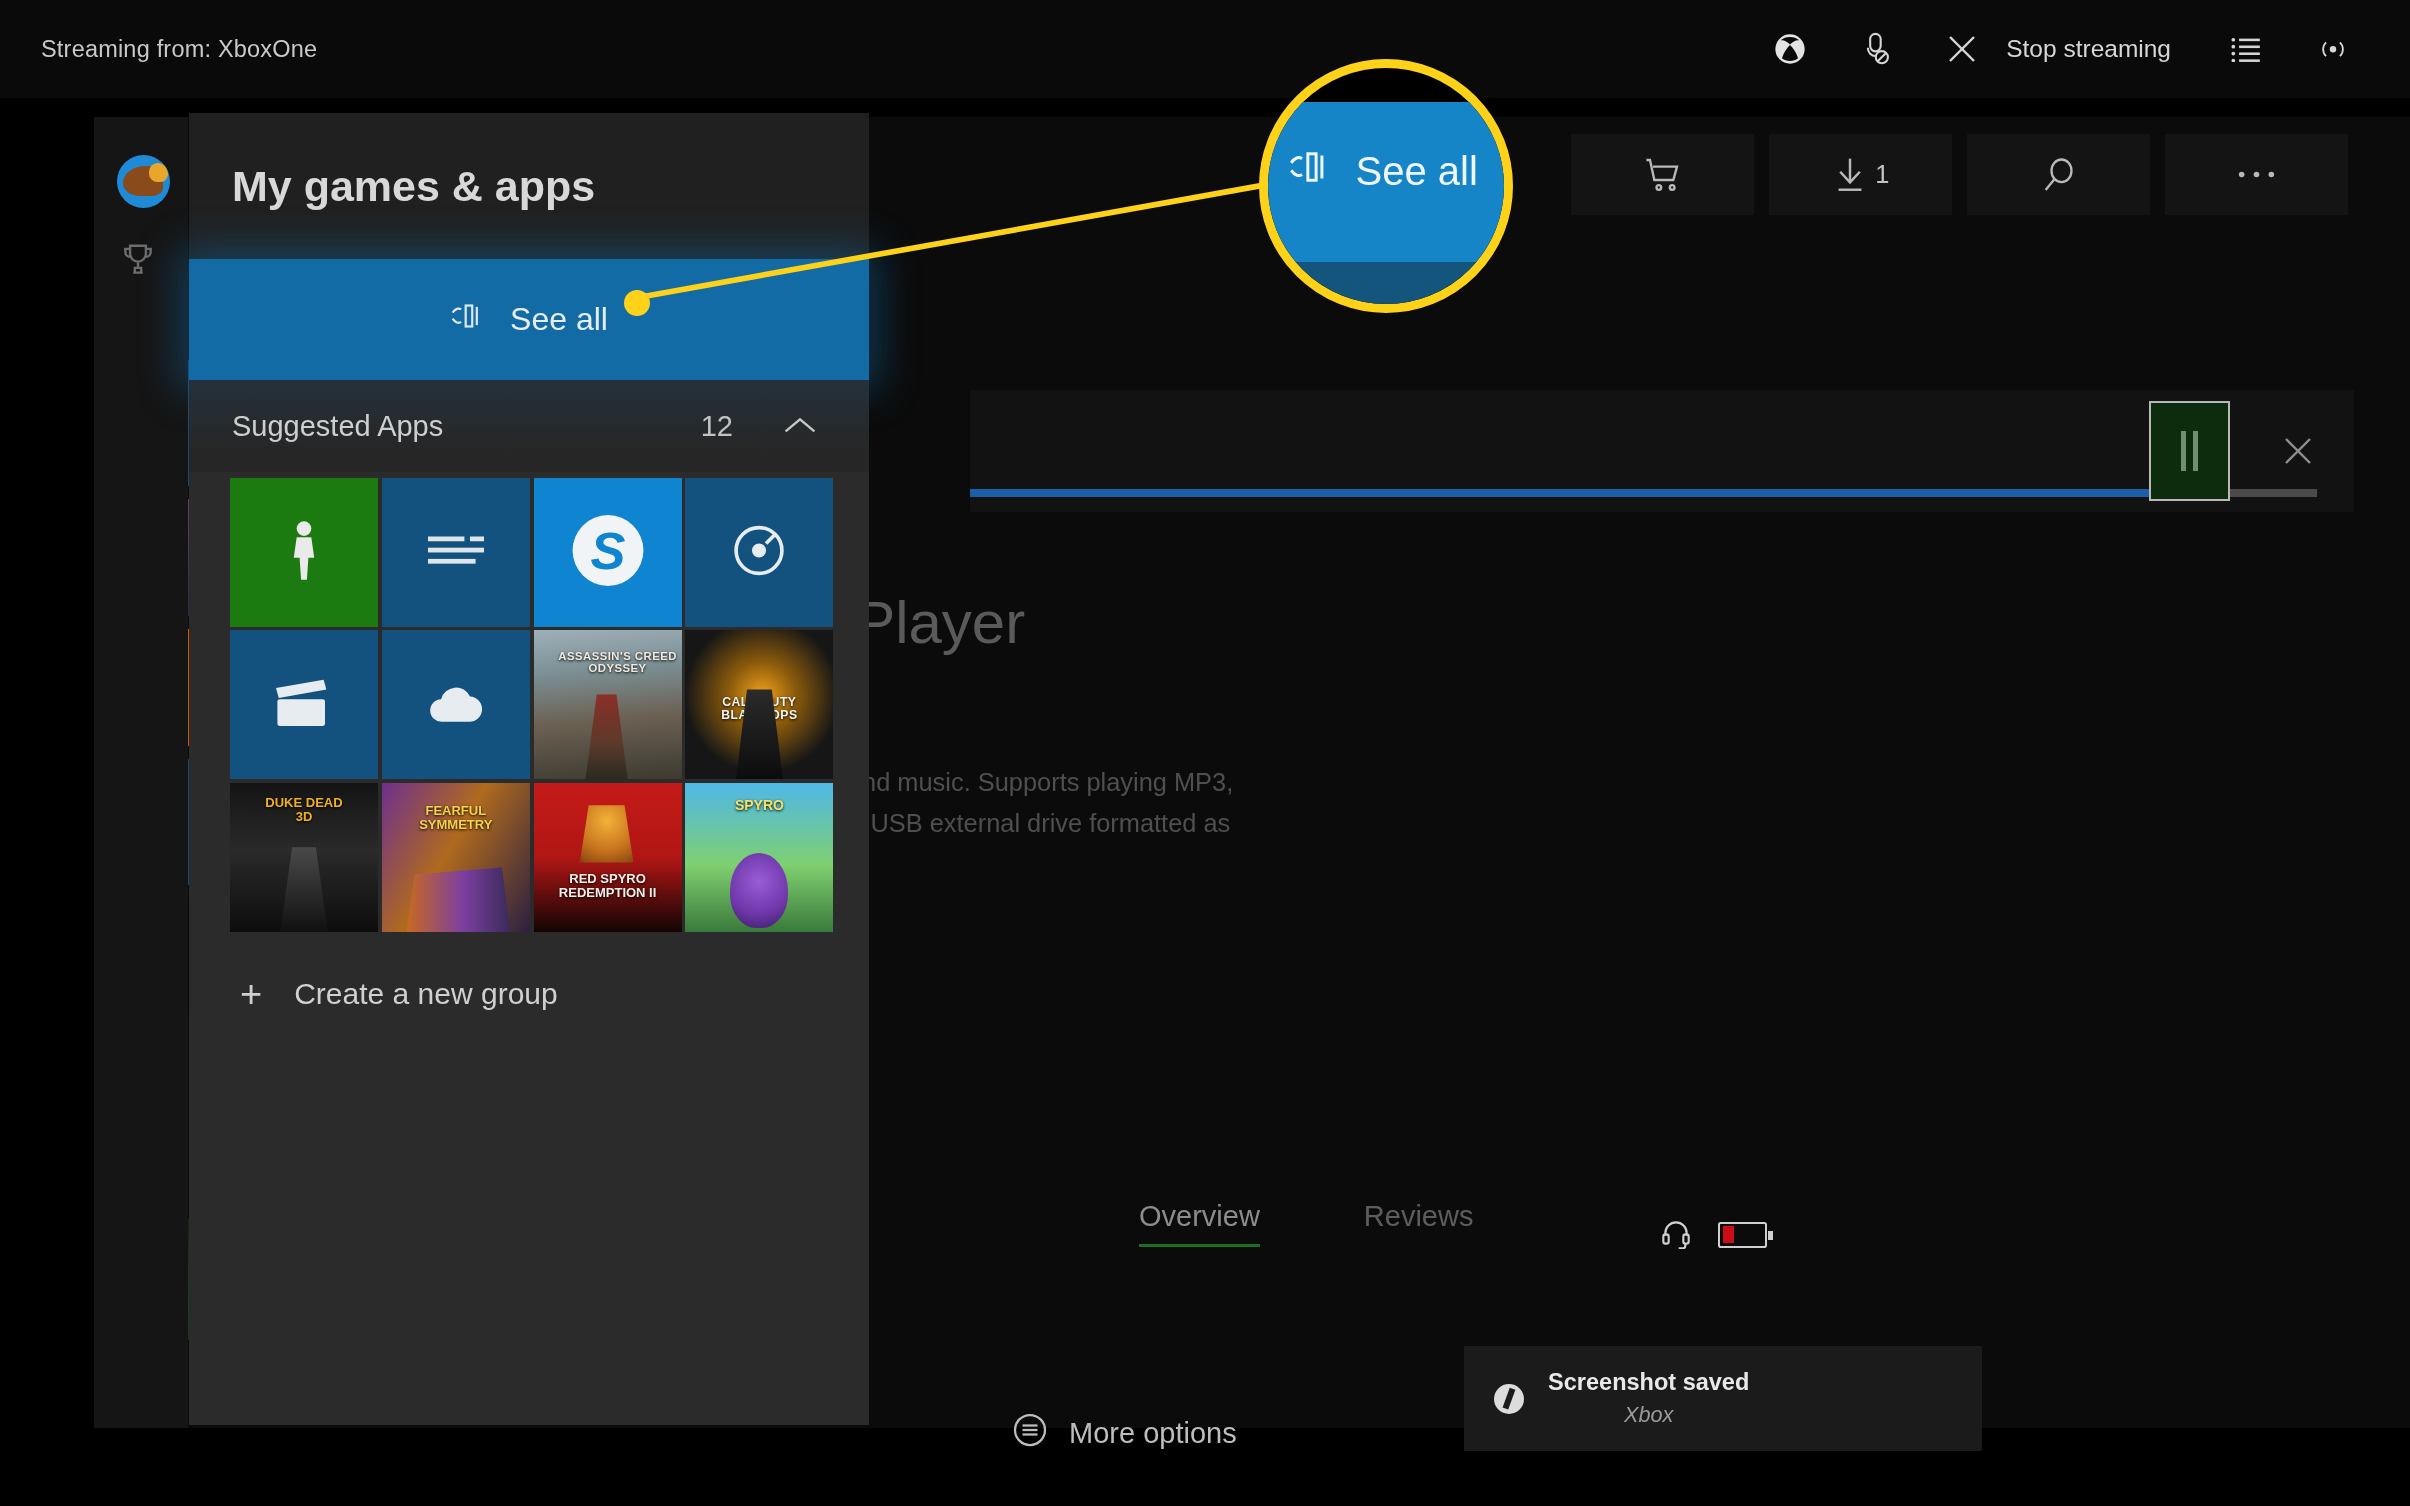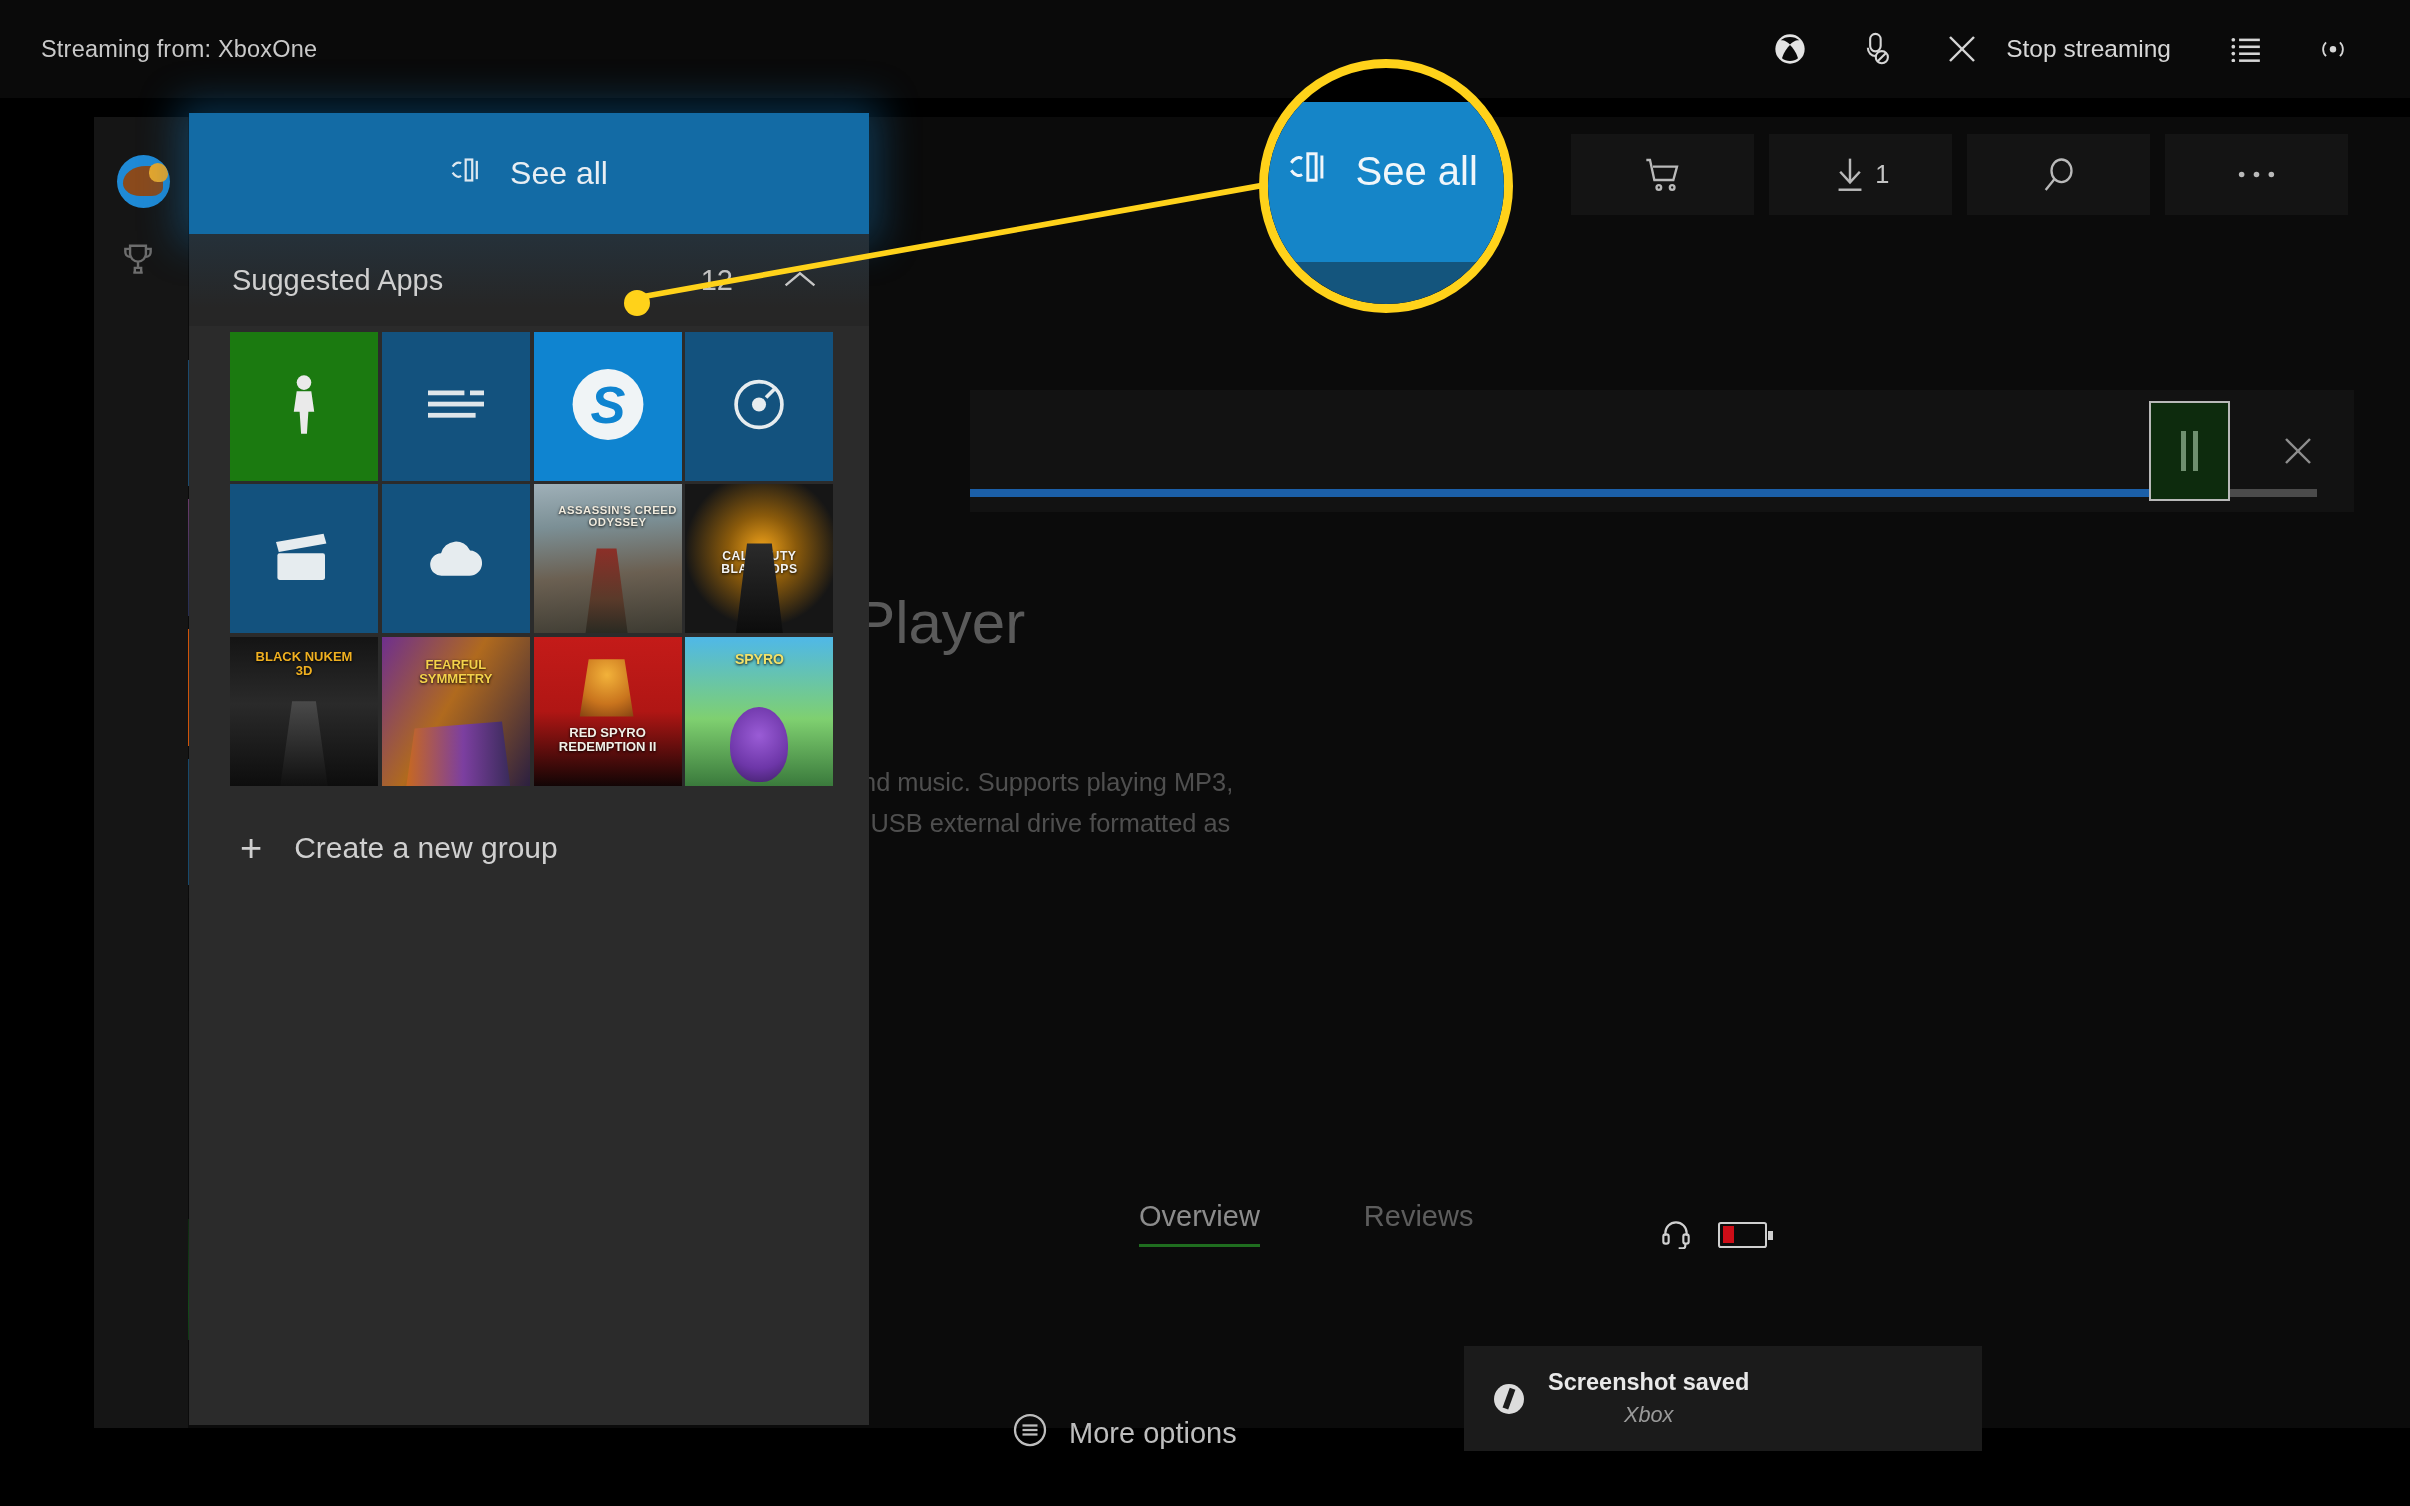--- a/index.html
+++ b/index.html
@@ -473,20 +473,23 @@
   <div class="toast">
     <div class="toast-x"></div>
     <div>
       <div class="toast-title">Screenshot saved</div>
       <div class="toast-sub">Xbox</div>
     </div>
   </div>
 
   <div class="flyout">
 
+    <div class="fly-head">
+      <div class="fly-title">My games &amp; apps</div>
+    </div>
 
     <div class="fly-seeall">
       <span>
         <svg width="34" height="30" viewBox="0 0 26 22" fill="none" stroke="#dde8f0" stroke-width="1.7">
           <path d="M2 8.5c2-3 4.5-4 6.5-2.5"></path>
           <path d="M2 13c2 3 4.5 4 6.5 2.5"></path>
           <rect x="12" y="3" width="5" height="16"></rect>
           <line x1="20.5" y1="4" x2="20.5" y2="18"></line>
         </svg>
       </span>
@@ -565,21 +568,21 @@
         <div class="tile-label" style="white-space:pre-line">ASSASSIN'S CREED
 ODYSSEY</div>
       </div>
 
       <div class="tile t-cod">
         <div class="tile-label" style="white-space:pre-line">CALL·DUTY
 BLACK OPS</div>
       </div>
 
       <div class="tile t-duke">
-        <div class="tile-label" style="white-space:pre-line">BLACK NUKEM
+        <div class="tile-label" style="white-space:pre-line">DUKE DEAD
 3D</div>
       </div>
 
       <div class="tile t-fear">
         <div class="tile-label" style="white-space:pre-line">FEARFUL
 SYMMETRY</div>
       </div>
 
       <div class="tile t-rdr">
         <div class="tile-label" style="white-space:pre-line">RED SPYRO

